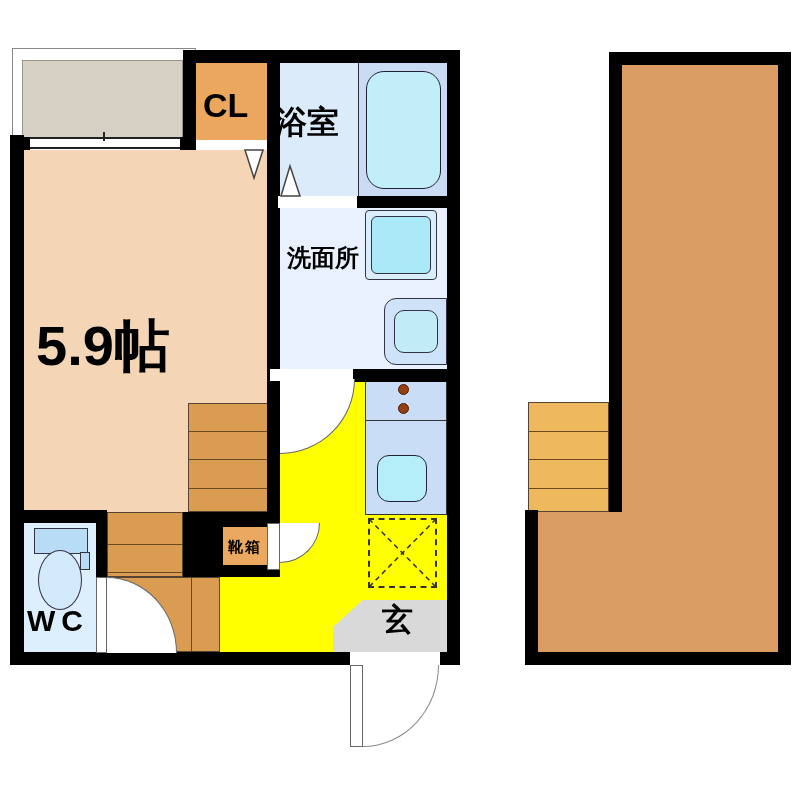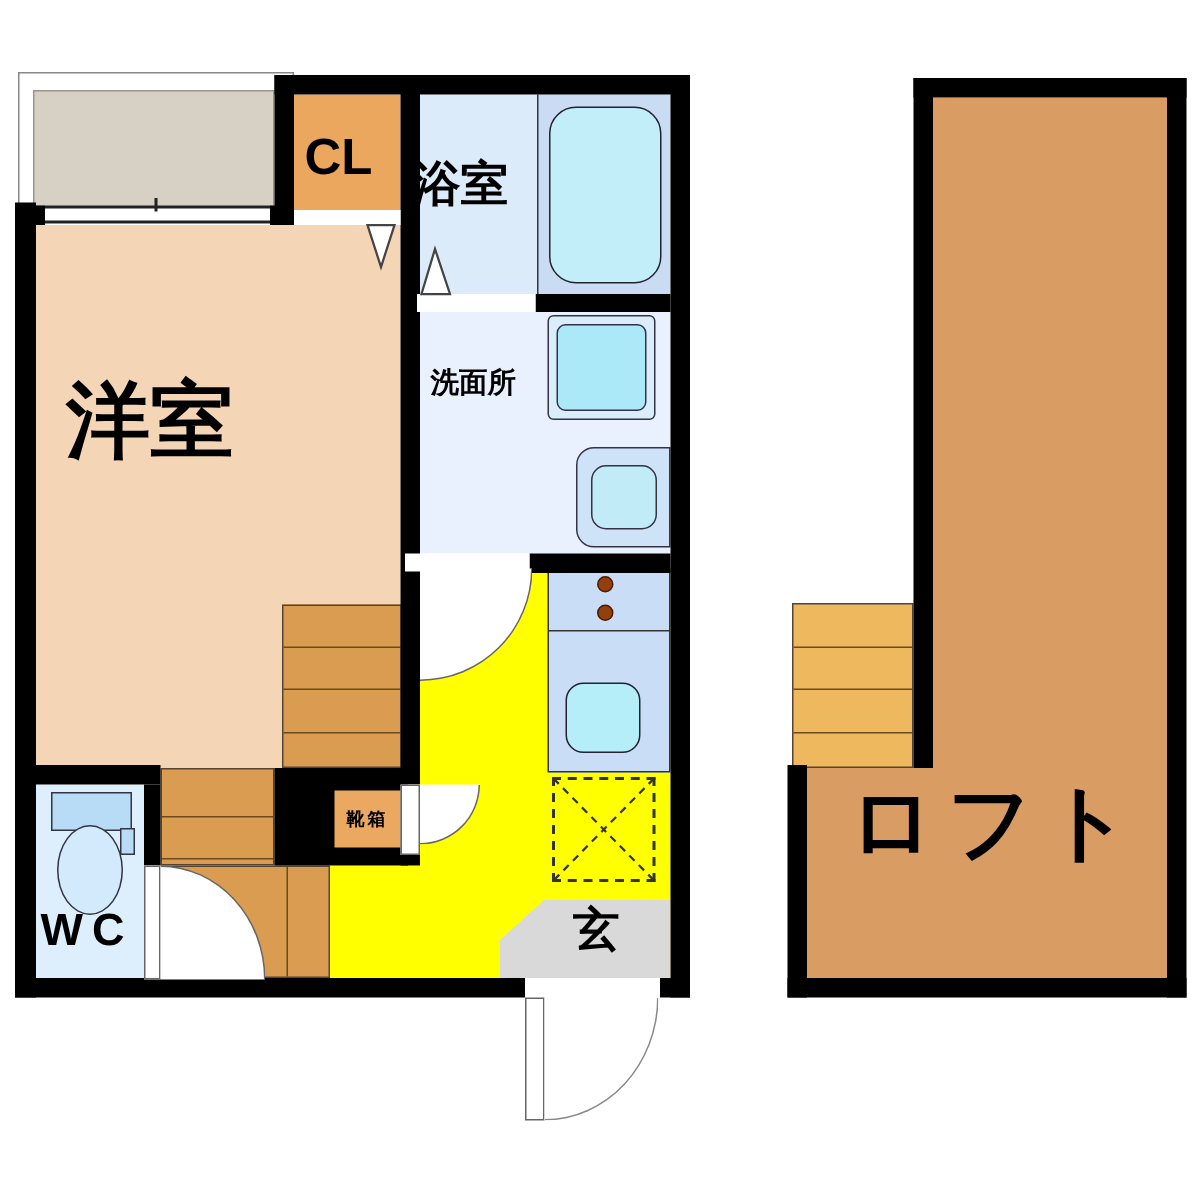--- a/index.html
+++ b/index.html
@@ -87,21 +87,21 @@
   <div class="w" style="left:357px;top:196px;width:90px;height:12px;"></div>
   <div class="w" style="left:353px;top:369px;width:94px;height:13px;"></div>
   <div class="w" style="left:267px;top:570px;width:13px;height:7px;"></div>
   <div class="w" style="left:609px;top:52px;width:182px;height:13px;"></div>
   <div class="w" style="left:609px;top:52px;width:13px;height:460px;"></div>
   <div class="w" style="left:778px;top:52px;width:13px;height:613px;"></div>
   <div class="w" style="left:525px;top:652px;width:266px;height:13px;"></div>
   <div class="w" style="left:525px;top:510px;width:13px;height:155px;"></div>
 
   <div style="left:223px;top:527px;width:44px;height:38px;background:#eba861;display:flex;align-items:center;justify-content:center;">
-    <span class="lbl" style="position:static;font-size:12px;letter-spacing:2px;">靴箱</span>
+    <span class="lbl" style="position:static;font-size:15px;letter-spacing:2px;">靴箱</span>
   </div>
 
   <div style="left:30px;top:137px;width:150px;height:12px;background:#fff;border-top:2px solid #222;border-bottom:2px solid #222;"></div>
   <div style="left:103px;top:132px;width:2px;height:9px;background:#222;"></div>
 
   <div style="left:196px;top:140px;width:71px;height:10px;background:#fff;"></div>
   <div style="left:278px;top:196px;width:79px;height:12px;background:#fff;"></div>
   <div style="left:270px;top:369px;width:83px;height:12px;background:#fff;"></div>
 
   <div style="left:280px;top:379px;width:75px;height:75px;background:#fff;border-right:1px solid #666;border-bottom:1px solid #666;border-radius:0 0 100% 0;"></div>
@@ -118,19 +118,18 @@
 
   <svg class="overlay" width="800" height="800" viewBox="0 0 800 800">
     <polygon points="245,150 263,150 254,178" fill="#ffffff" stroke="#444" stroke-width="1.5"></polygon>
     <polygon points="281,196 300,196 290,166" fill="#ffffff" stroke="#444" stroke-width="1.5"></polygon>
     <line x1="369" y1="519" x2="436" y2="587" stroke="#333" stroke-width="1.5" stroke-dasharray="5,4"></line>
     <line x1="436" y1="519" x2="369" y2="587" stroke="#333" stroke-width="1.5" stroke-dasharray="5,4"></line>
   </svg>
 
   <div class="lbl" style="left:203px;top:88px;font-size:34px;">CL</div>
   <div class="lbl" style="left:275px;top:106px;font-size:32px;">浴室</div>
-  <div class="lbl" style="left:287px;top:246px;font-size:19px;">洗面所</div>
-  <div class="lbl" style="left:44px;top:252px;font-size:56px;">洋室</div>
+  <div class="lbl" style="left:287px;top:246px;font-size:24px;">洗面所</div>
+  <div class="lbl" style="left:36px;top:318px;font-size:56px;">5.9帖</div>
   <div class="lbl" style="left:27px;top:606px;font-size:30px;letter-spacing:6px;">WC</div>
   <div class="lbl" style="left:382px;top:604px;font-size:31px;">玄</div>
-  <div class="lbl" style="left:566px;top:520px;font-size:56px;letter-spacing:8px;">ロフト</div>
 
 </div>
 
 </body></html>

